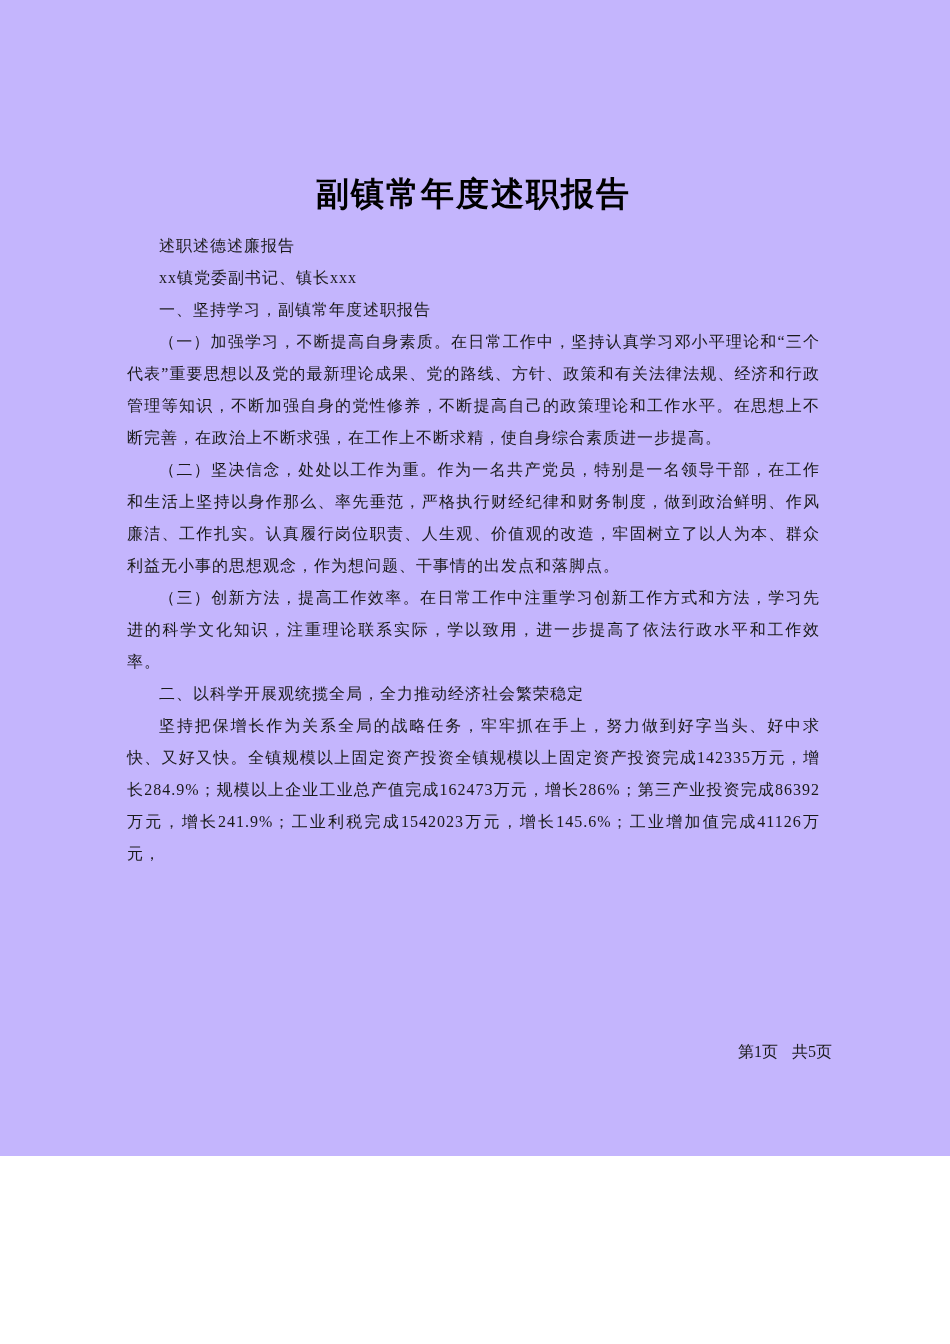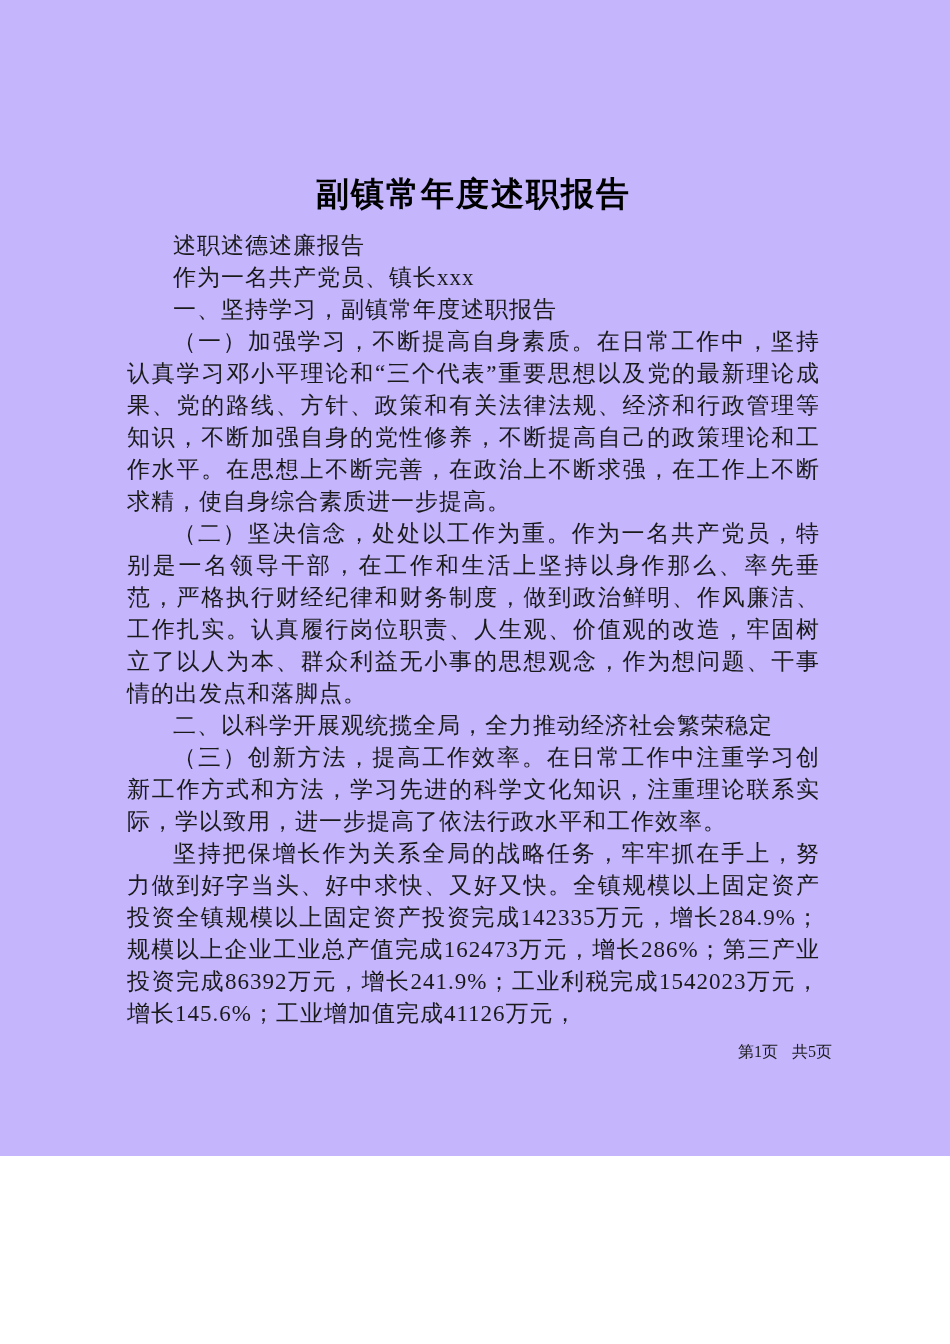--- a/index.html
+++ b/index.html
@@ -27,21 +27,21 @@
     line-height: 44px;
     text-align: center;
     letter-spacing: 2px;
     color: #000000;
   }
   .doc-body {
     width: 100%;
   }
   .para {
     margin: 0;
-    font-size: 23px;
+    font-size: 16px;
     line-height: 32px;
     text-align: justify;
     text-indent: 2em;
     letter-spacing: 1px;
     word-break: break-all;
   }
   .page-footer {
     position: absolute;
     right: 118px;
     bottom: 94px;
@@ -56,26 +56,26 @@
 </style>
 </head>
 <body>
 
 <div class="page">
 
   <h1 class="doc-title">副镇常年度述职报告</h1>
 
   <div class="doc-body">
     <p class="para">述职述德述廉报告</p>
-    <p class="para">作为一名共产党员、镇长xxx</p>
+    <p class="para">xx镇党委副书记、镇长xxx</p>
     <p class="para">一、坚持学习，副镇常年度述职报告</p>
     <p class="para">（一）加强学习，不断提高自身素质。在日常工作中，坚持认真学习邓小平理论和“三个代表”重要思想以及党的最新理论成果、党的路线、方针、政策和有关法律法规、经济和行政管理等知识，不断加强自身的党性修养，不断提高自己的政策理论和工作水平。在思想上不断完善，在政治上不断求强，在工作上不断求精，使自身综合素质进一步提高。</p>
     <p class="para">（二）坚决信念，处处以工作为重。作为一名共产党员，特别是一名领导干部，在工作和生活上坚持以身作那么、率先垂范，严格执行财经纪律和财务制度，做到政治鲜明、作风廉洁、工作扎实。认真履行岗位职责、人生观、价值观的改造，牢固树立了以人为本、群众利益无小事的思想观念，作为想问题、干事情的出发点和落脚点。</p>
+    <p class="para">（三）创新方法，提高工作效率。在日常工作中注重学习创新工作方式和方法，学习先进的科学文化知识，注重理论联系实际，学以致用，进一步提高了依法行政水平和工作效率。</p>
     <p class="para">二、以科学开展观统揽全局，全力推动经济社会繁荣稳定</p>
-    <p class="para">（三）创新方法，提高工作效率。在日常工作中注重学习创新工作方式和方法，学习先进的科学文化知识，注重理论联系实际，学以致用，进一步提高了依法行政水平和工作效率。</p>
     <p class="para">坚持把保增长作为关系全局的战略任务，牢牢抓在手上，努力做到好字当头、好中求快、又好又快。全镇规模以上固定资产投资全镇规模以上固定资产投资完成142335万元，增长284.9%；规模以上企业工业总产值完成162473万元，增长286%；第三产业投资完成86392万元，增长241.9%；工业利税完成1542023万元，增长145.6%；工业增加值完成41126万元，</p>
   </div>
 
   <div class="page-footer">
     <span class="page-num">第1页</span><span>共5页</span>
   </div>
 
 </div>
 
 </body></html>

